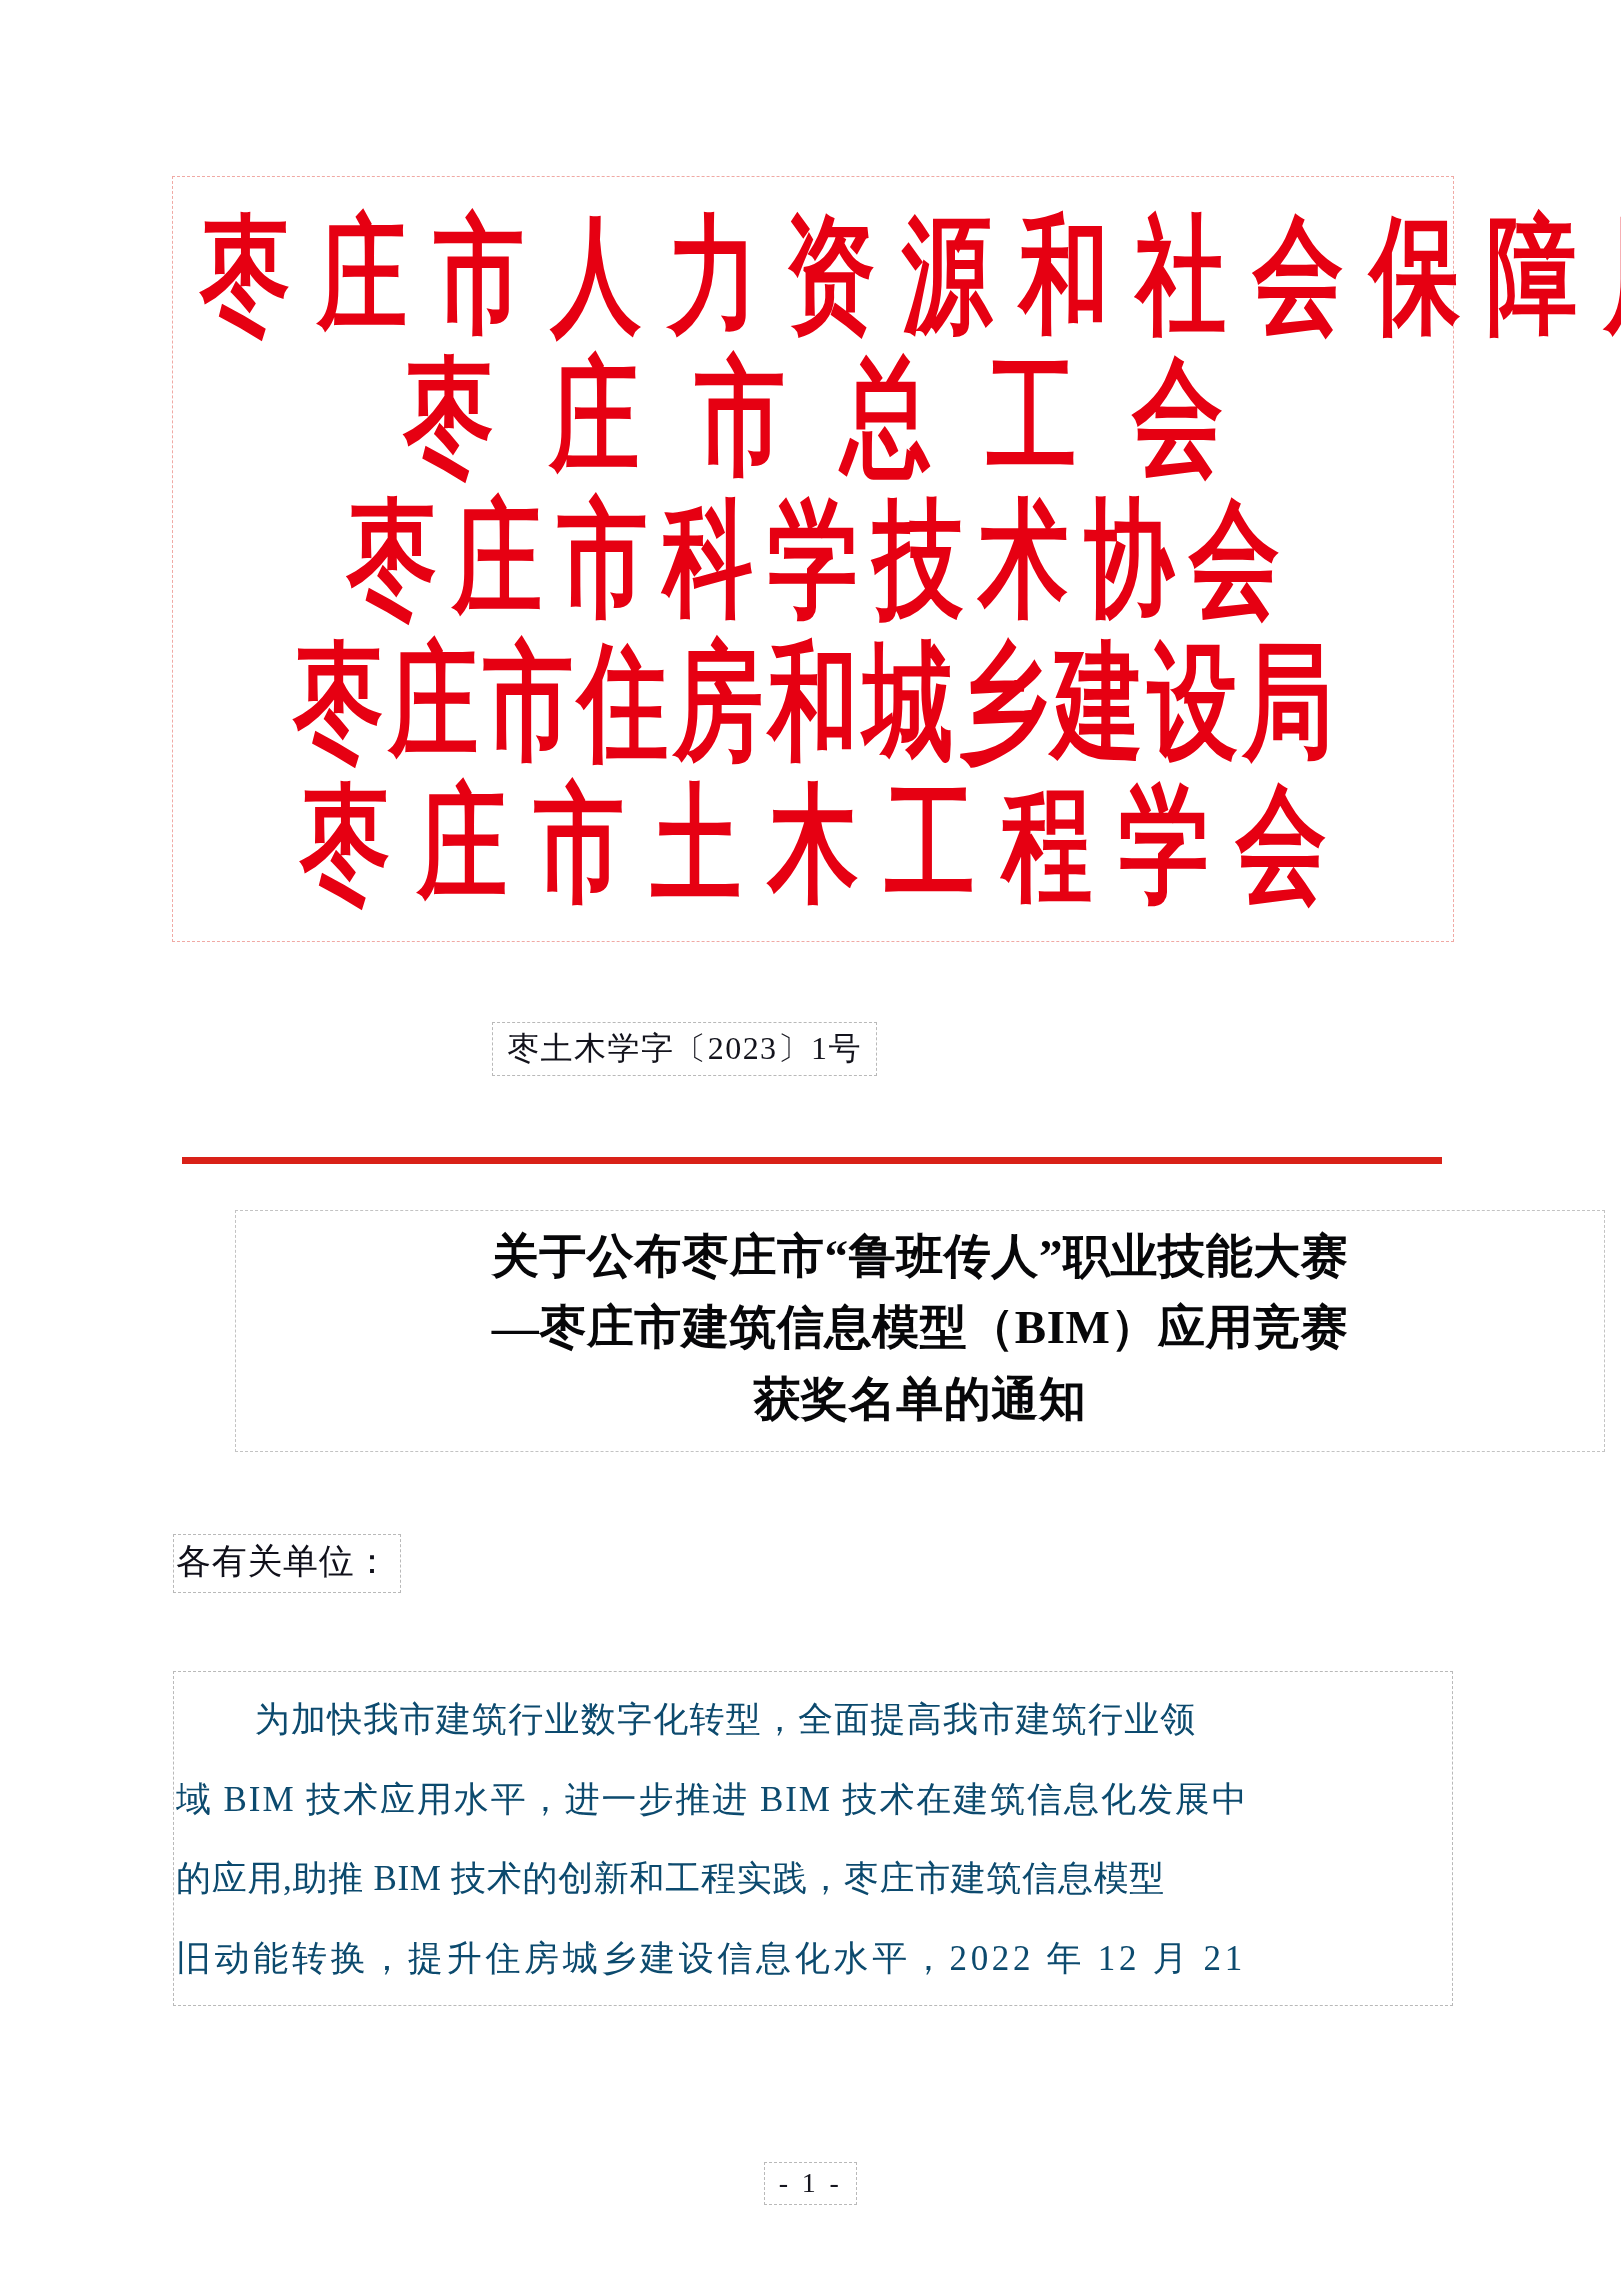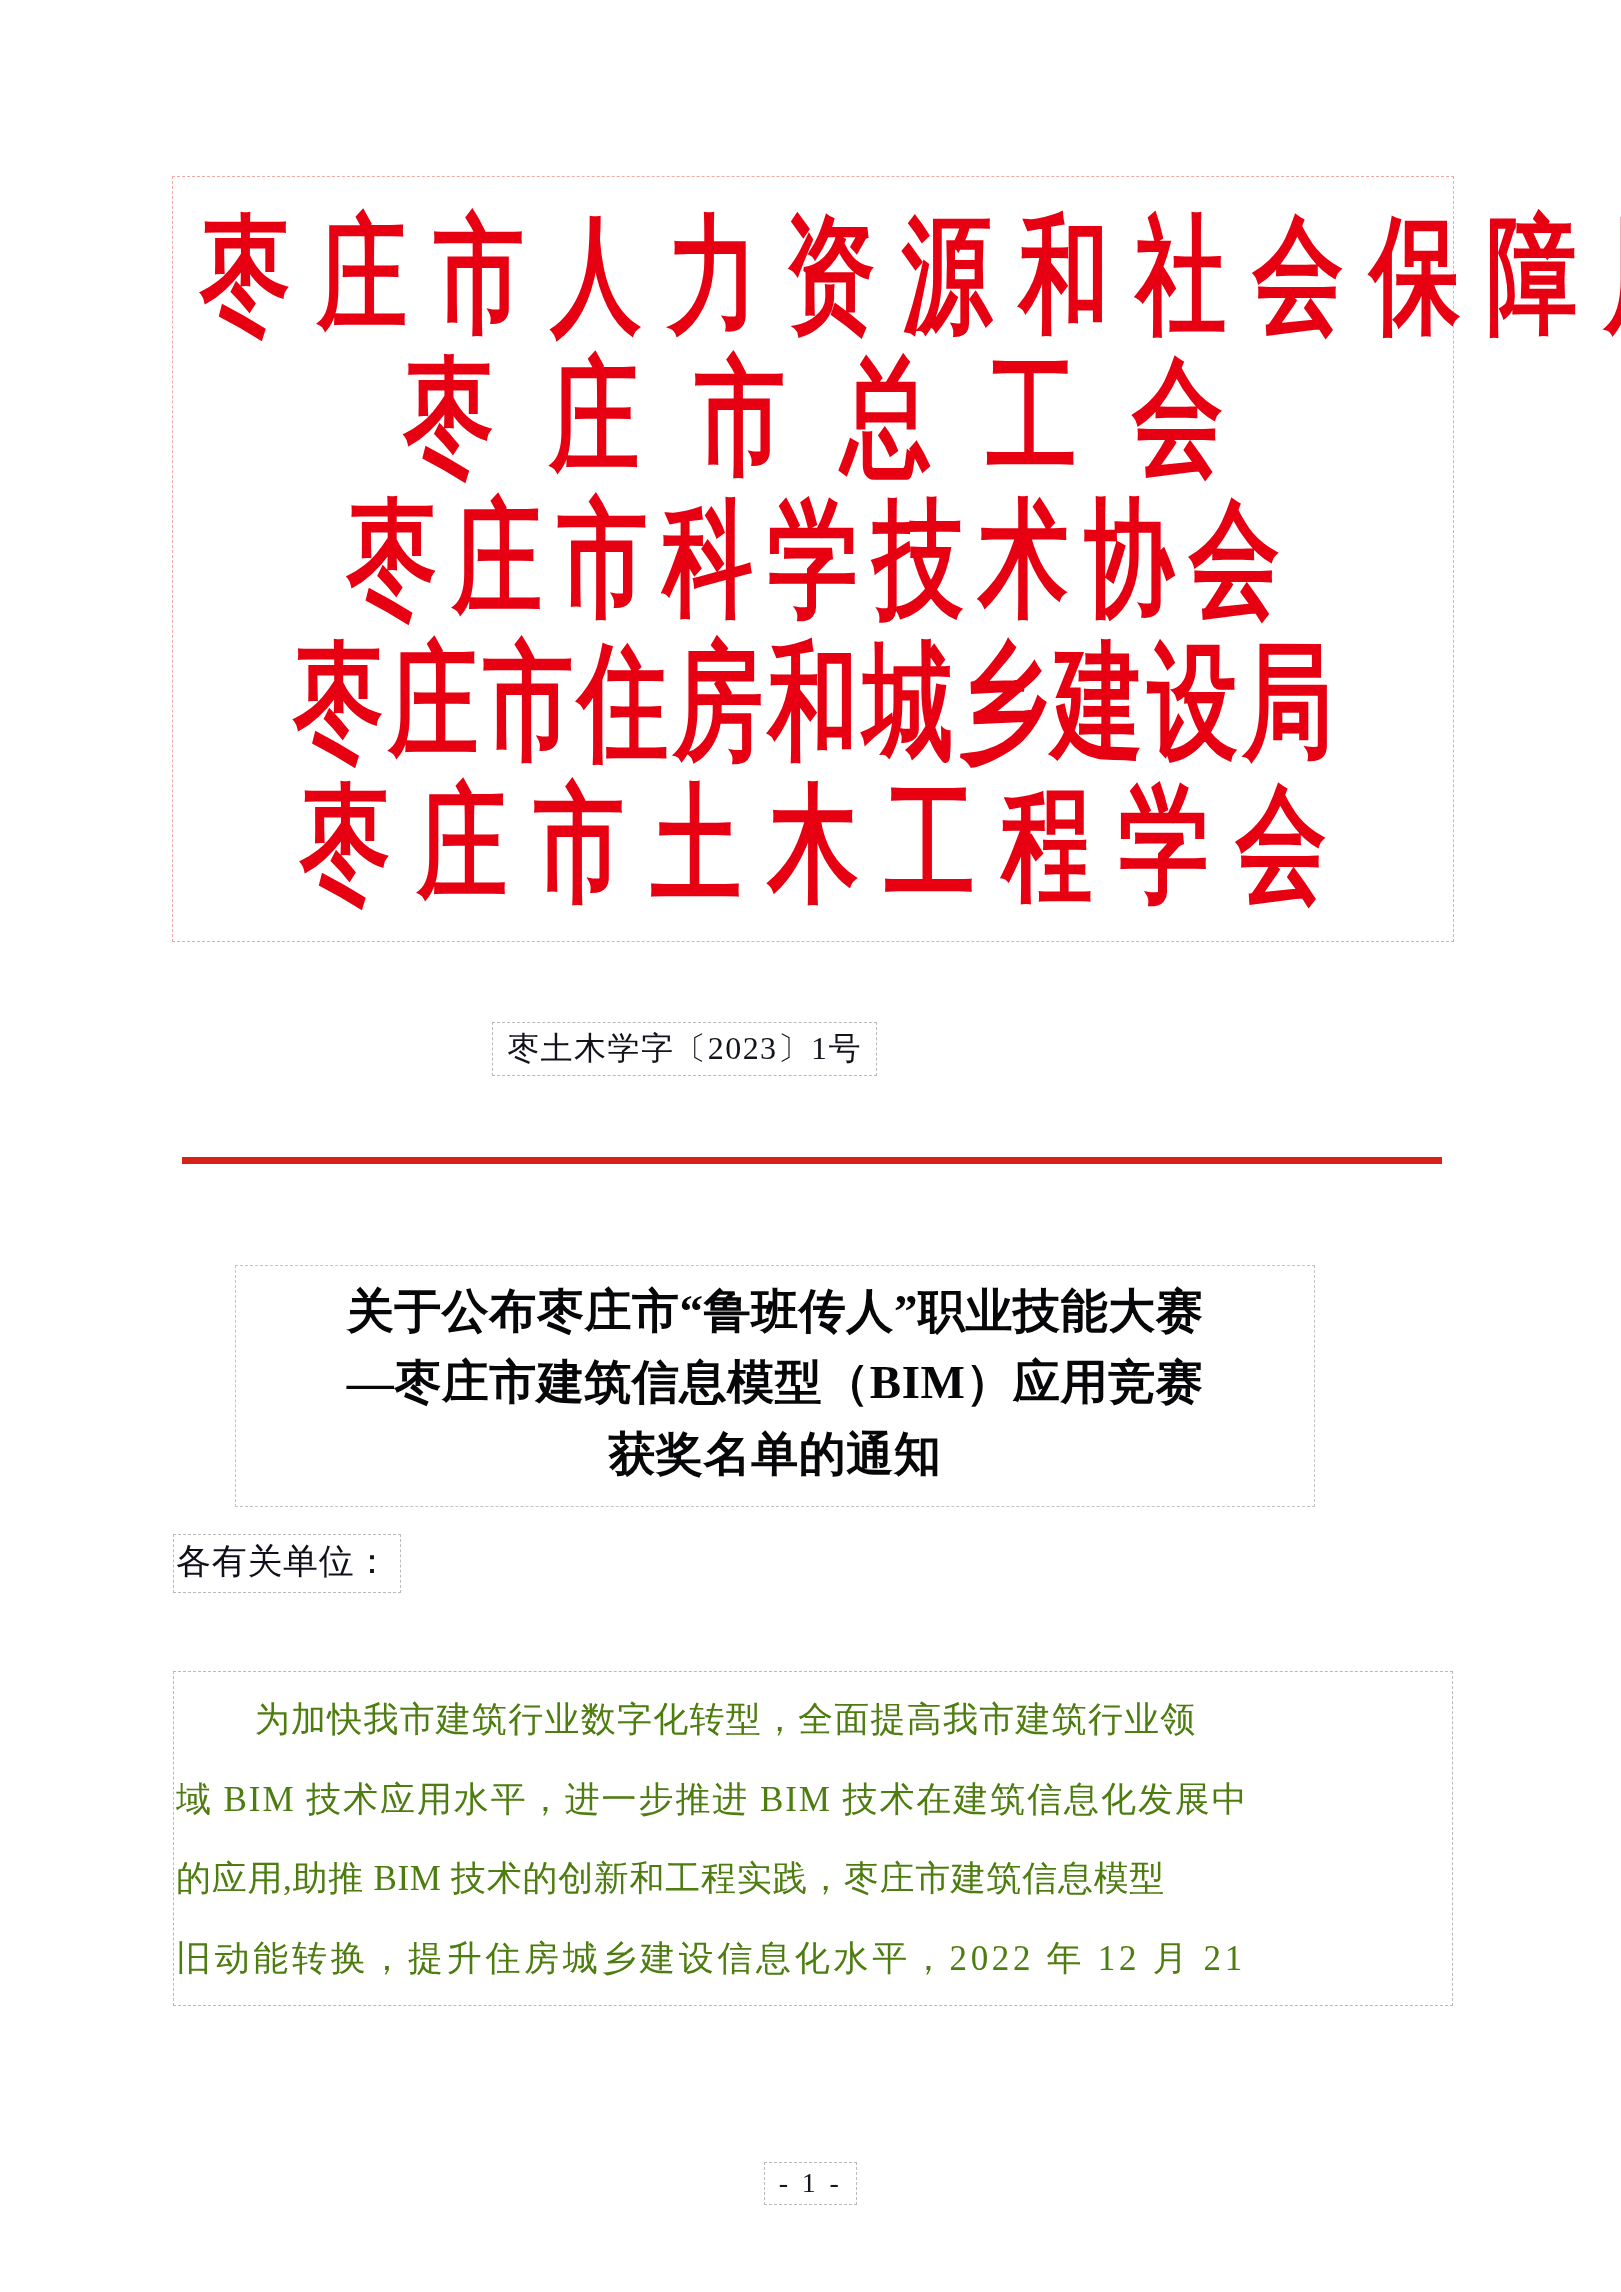--- a/index.html
+++ b/index.html
@@ -81,22 +81,22 @@
     top: 1157px;
     width: 1260px;
     height: 6.9px;
     background: #D92118;
   }
 
   
   .title-box {
     position: absolute;
     left: 235px;
-    top: 1265px;
-    width: 1080px;
+    top: 1210px;
+    width: 1370px;
     box-sizing: border-box;
     border: 1px dashed #c3c3c3;
     padding: 9.8px 3.9px 15.7px 3.9px;
   }
   .title-line {
     font-family: "Liberation Serif", "DejaVu Serif", serif;
     font-weight: 700;
     font-size: 47px;
     line-height: 1.52;
     color: #070709;
@@ -130,21 +130,21 @@
     top: 1671px;
     width: 1280px;
     box-sizing: border-box;
     border: 1px dashed #b9b9b9;
     padding: 7.8px 2px 5.9px 2px;
   }
   .body-line {
     font-family: "Liberation Serif", "DejaVu Serif", serif;
     font-size: 35px;
     line-height: 2.28;
-    color: #4d7c0f;
+    color: #0c4a6e;
     white-space: nowrap;
     text-align: justify;
   }
   .body-line.sp-a { letter-spacing: 0.035em; }
   .body-line.sp-b { letter-spacing: 0.055em; }
   .body-line.sp-c { letter-spacing: 0.020em; }
   .body-line.sp-d { letter-spacing: 0.105em; }
   .body-line.sp-e { letter-spacing: 0.060em; }
   .indent2 { display: inline-block; width: 2.25em; }
 

